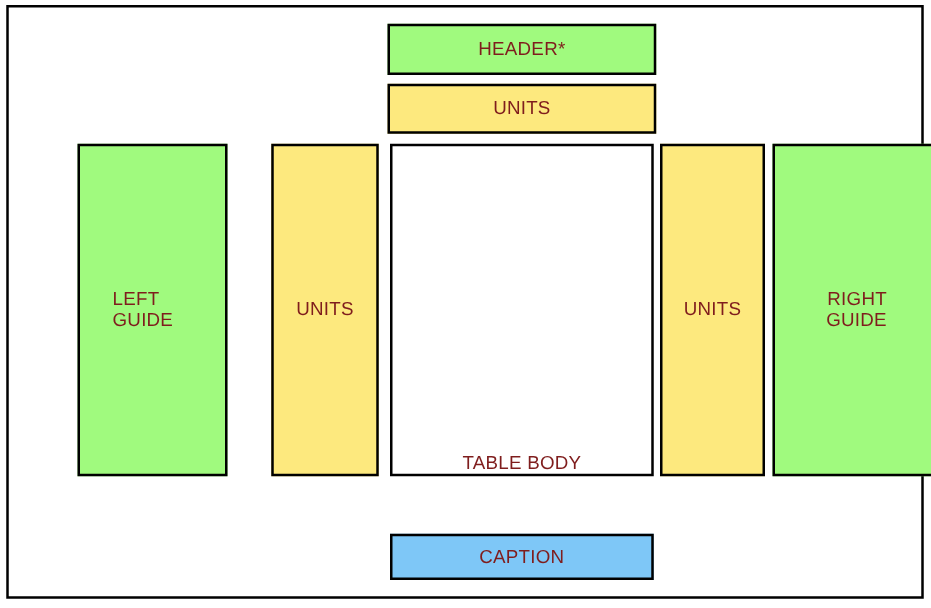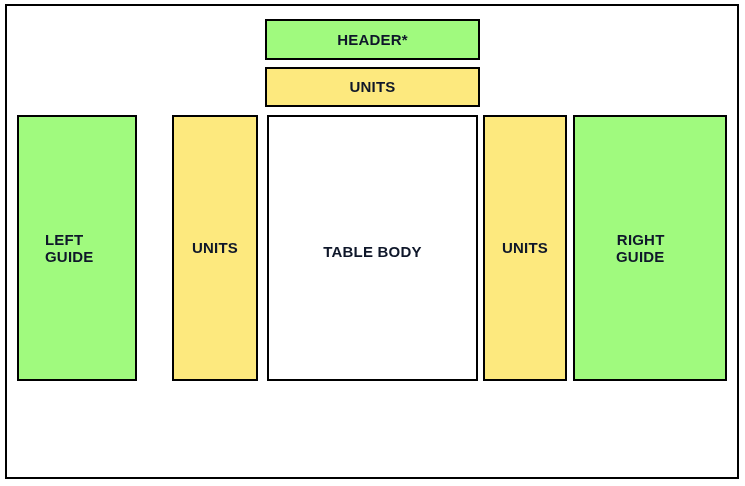--- a/index.html
+++ b/index.html
@@ -21,35 +21,36 @@
     border: 2px solid #000000;
     background: #ffffff;
   }
 
   .box {
     position: absolute;
     border: 2px solid #000000;
     display: flex;
     align-items: center;
     justify-content: center;
-    font-weight: bold;
+    font-weight: normal;
     font-size: 15px;
-    color: #0f172a;
+    color: #7f1d1d;
     letter-spacing: 0.2px;
     line-height: 1.15;
+    margin-left: 45px;
   }
 
   .box-header     { left: 265px; top: 19px;  width: 215px; height: 41px; }
   .box-units-top  { left: 265px; top: 67px;  width: 215px; height: 40px; }
 
   .box-left-guide { left: 17px;  top: 115px; width: 120px; height: 266px;
                     justify-content: flex-start; padding-left: 26px; }
   .box-units-left { left: 172px; top: 115px; width: 86px;  height: 266px; }
   .box-table-body { left: 267px; top: 115px; width: 211px; height: 266px;
-                    align-items: center; padding-top: 7px; background: #ffffff; }
+                    align-items: flex-end; padding-top: 7px; background: #ffffff; }
   .box-units-right{ left: 483px; top: 115px; width: 84px;  height: 266px; }
   .box-right-guide{ left: 573px; top: 115px; width: 154px; height: 266px;
                     justify-content: flex-start; padding-left: 41px; }
 
   .box-footer     { left: 267px; top: 385px; width: 211px; height: 37px; }
   .box-caption    { left: 267px; top: 427px; width: 211px; height: 37px; }
 
   .two-line span { display: block; }
 </style>
 </head>
@@ -86,13 +87,16 @@
   </div>
 
   <div class="box box-right-guide" style="background-color: rgb(160, 250, 126); text-align: right;">
     <div class="two-line">
       <span>RIGHT</span>
       <span>GUIDE</span>
     </div>
   </div>
 
 
+  <div class="box box-caption" style="background-color: rgb(126, 199, 247);">
+    <span>CAPTION</span>
+  </div>
 </div>
 
 </body></html>

